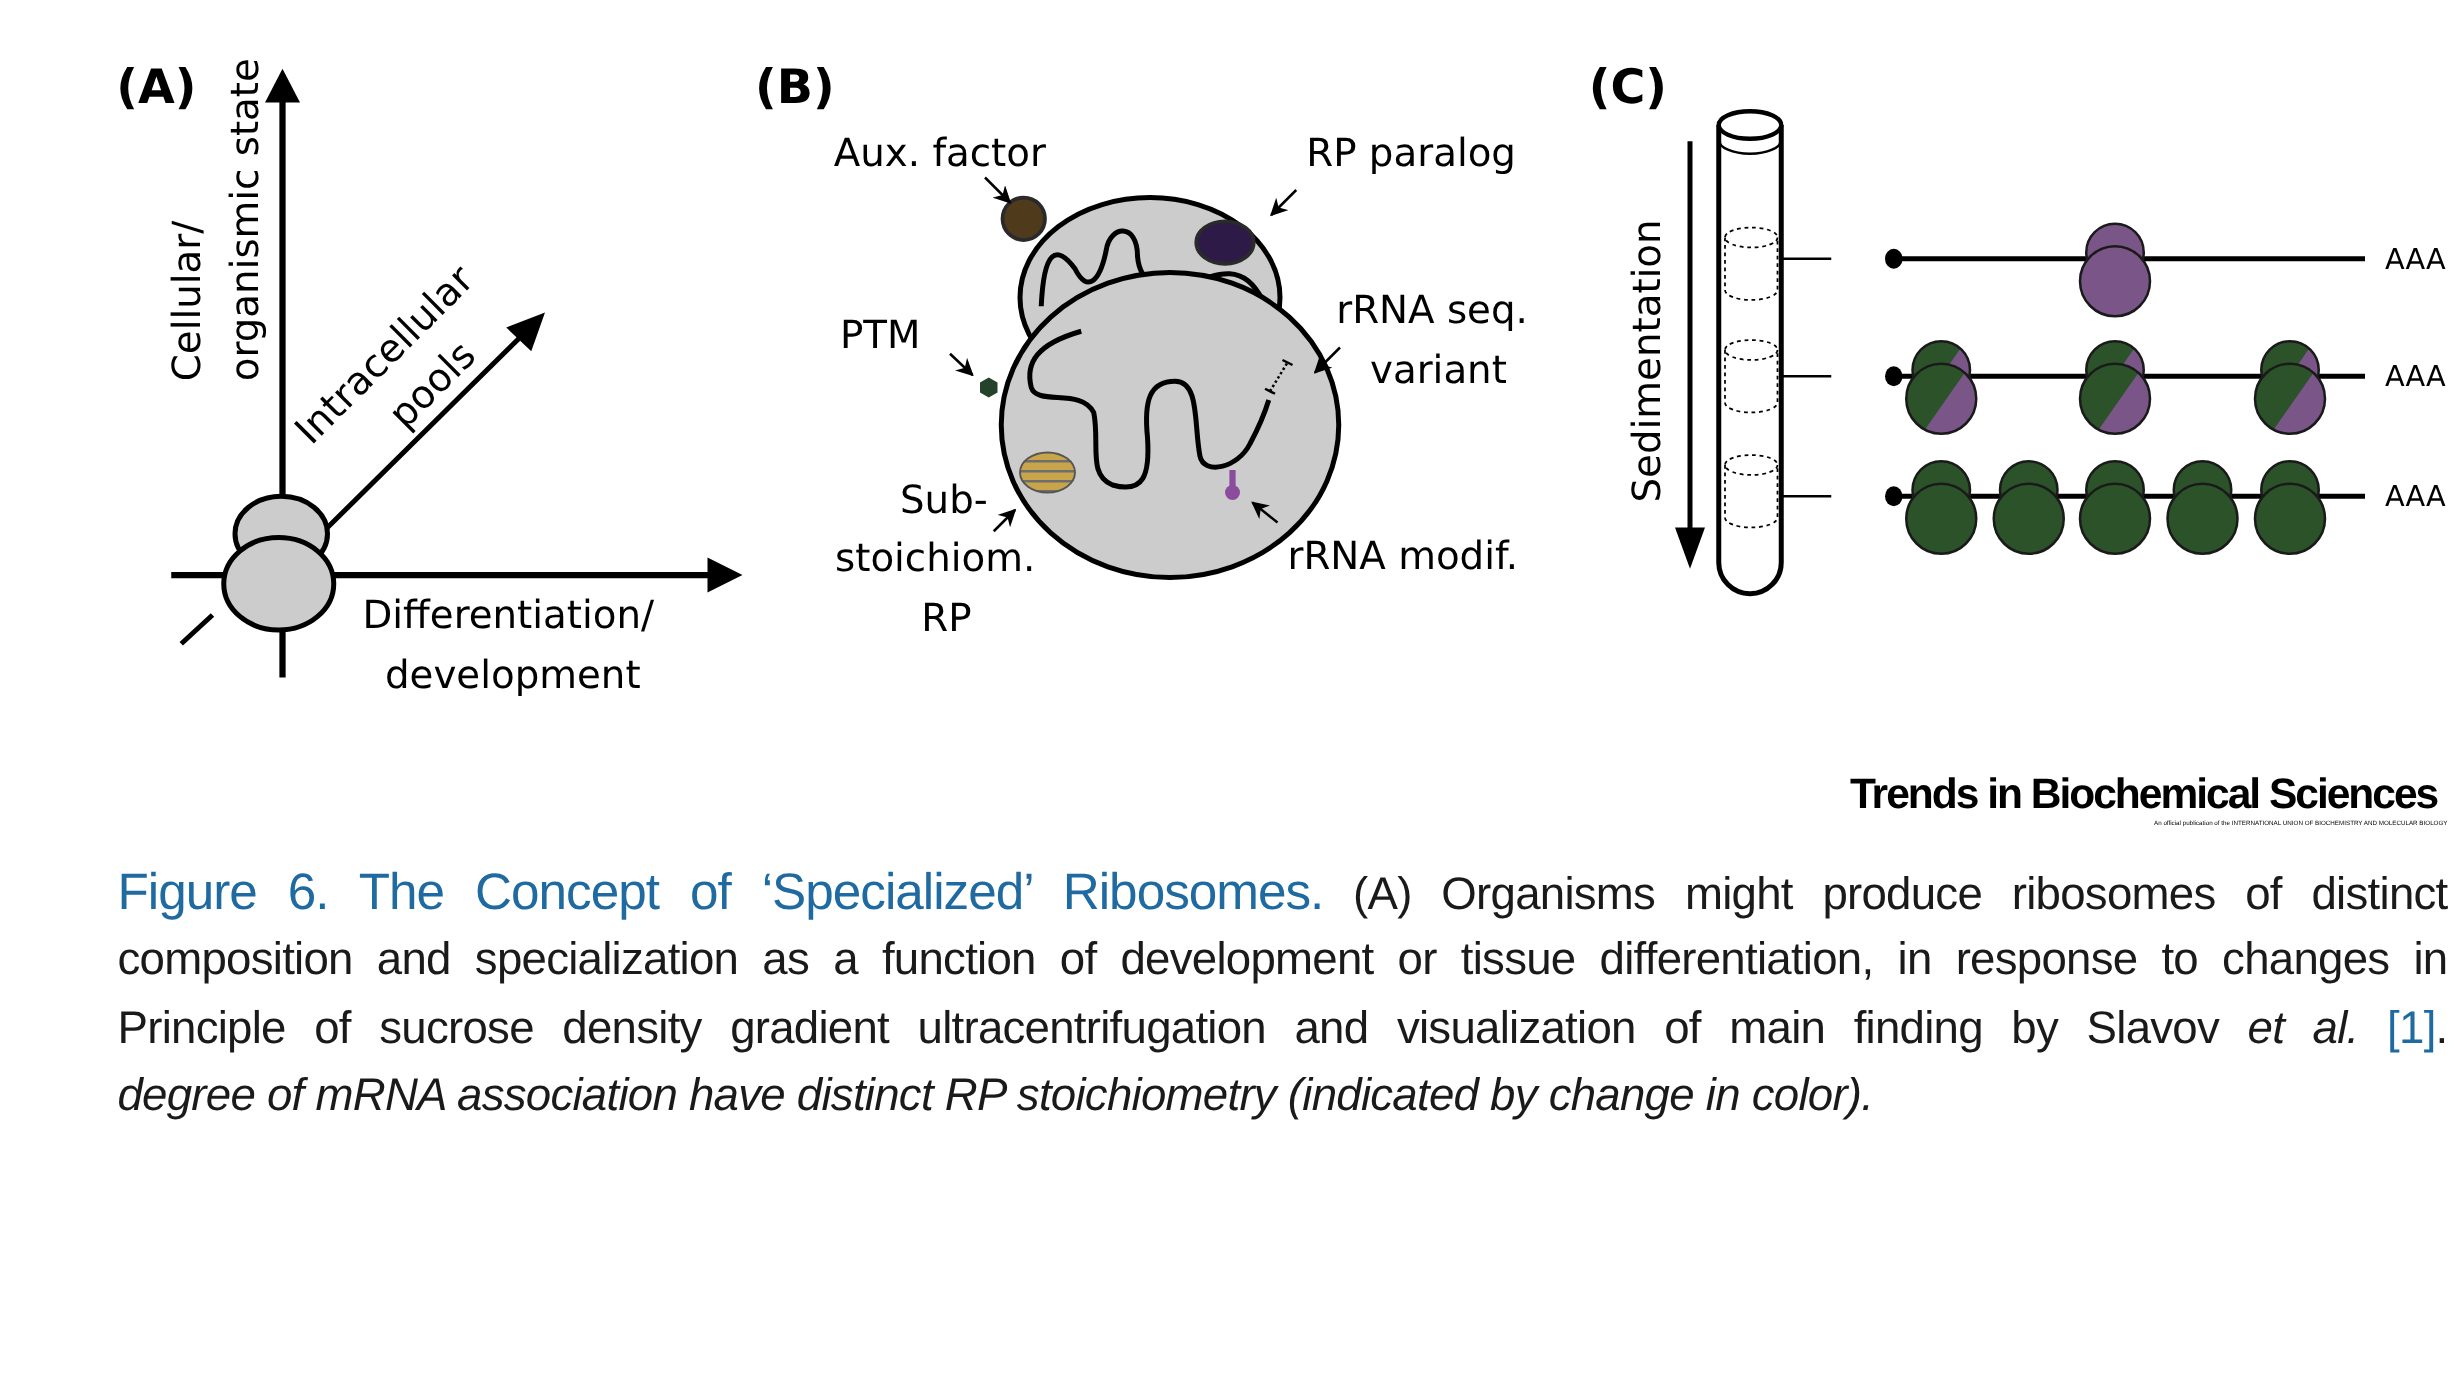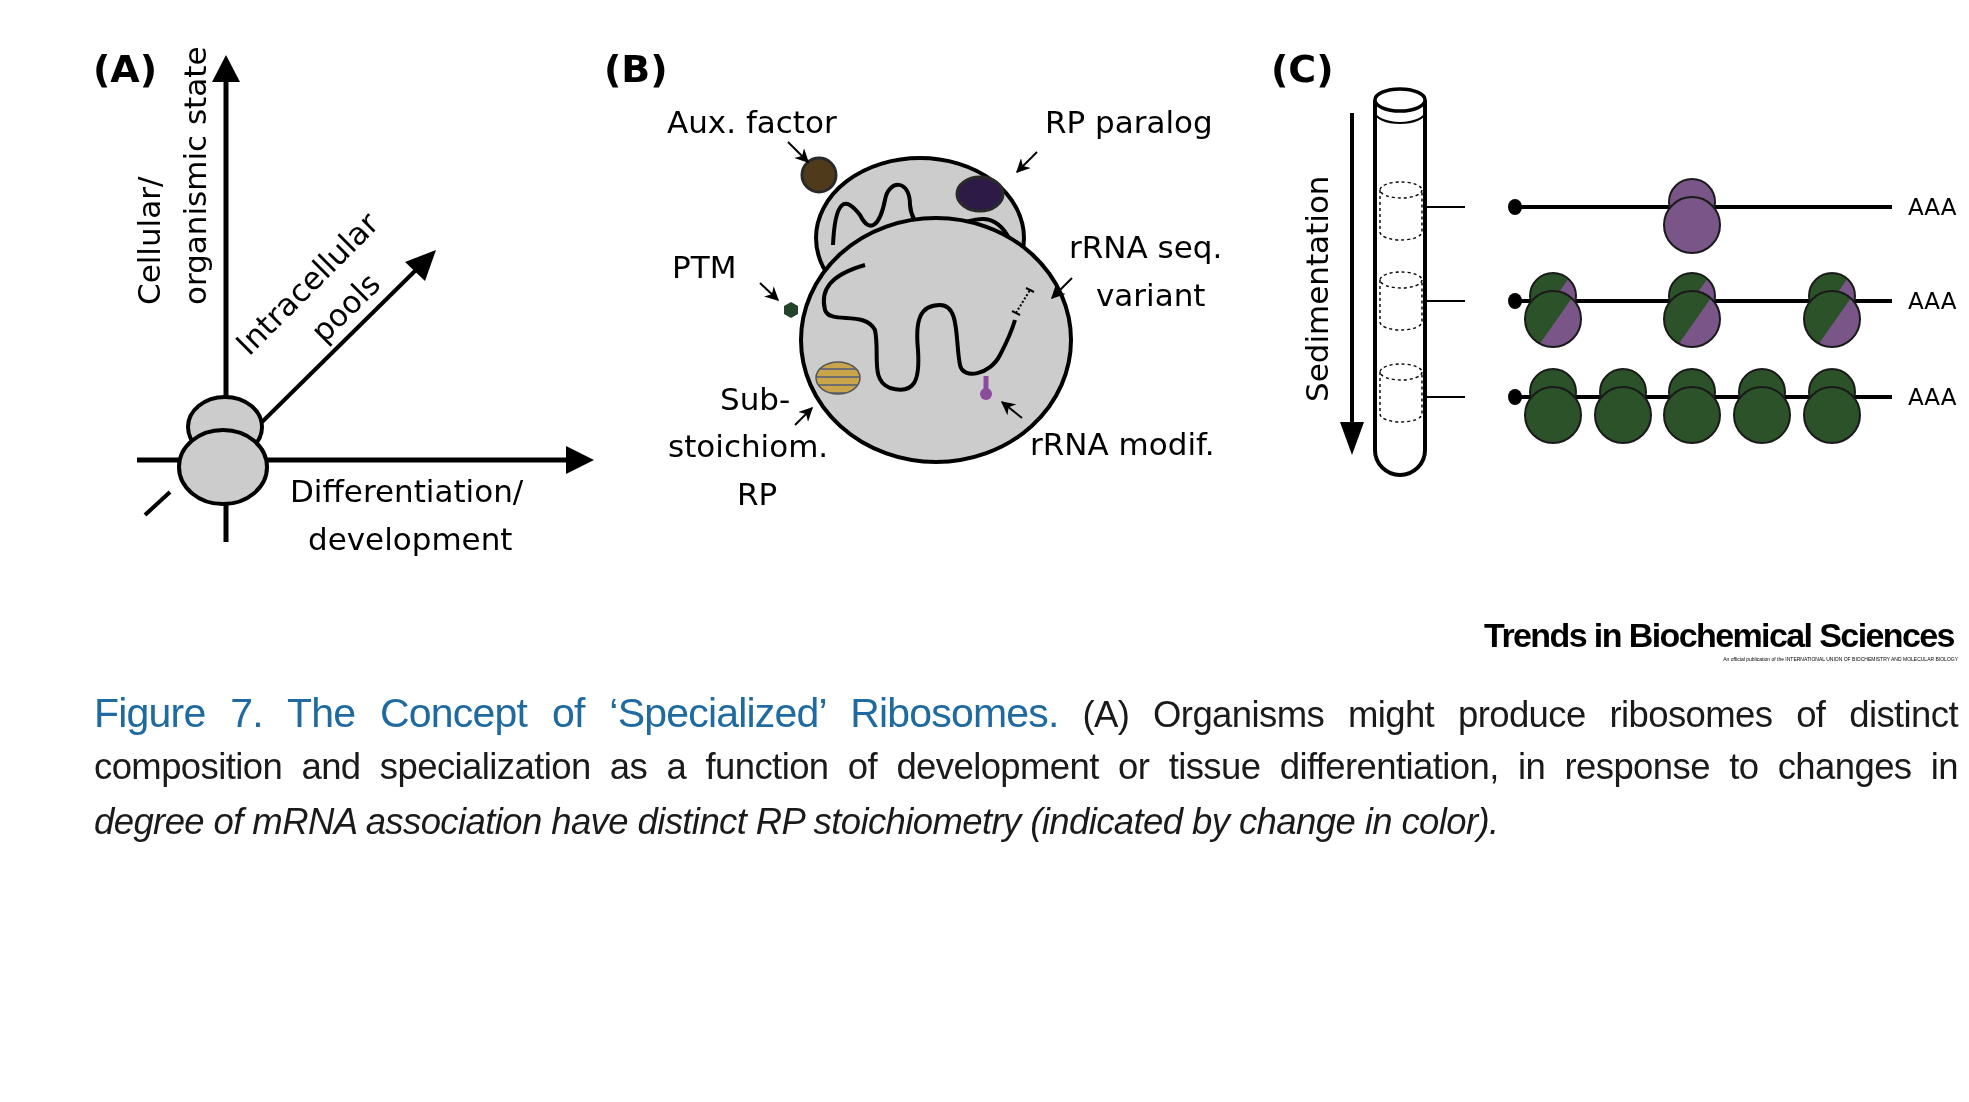--- a/index.html
+++ b/index.html
@@ -2,21 +2,21 @@
 <html><head>
 <meta charset="utf-8">
 <style>
   html, body { margin:0; padding:0; background:#ffffff; }
   body { width:1969px; height:1102px; position:relative; overflow:hidden; font-family:"DejaVu Sans", sans-serif; }
   #figure { position:absolute; left:0; top:0; width:1969px; height:600px; }
   .lbl { font-family:"DejaVu Sans", sans-serif; fill:#000; }
   .panel-lbl { font-weight:bold; font-size:38px; }
   .t30 { font-size:31px; }
   .t24 { font-size:23px; }
-  #logo { position:absolute; left:1480px; top:616px; width:478px; height:44px; font-family:"Liberation Sans", sans-serif; font-weight:bold; font-size:34px; letter-spacing:-1.6px; color:#000; white-space:nowrap; text-align:center; }
+  #logo { position:absolute; left:1480px; top:616px; width:478px; height:44px; font-family:"Liberation Sans", sans-serif; font-weight:bold; font-size:34px; letter-spacing:-1.6px; color:#000; white-space:nowrap; text-align:left; }
   #logo-sub { position:absolute; left:1680px; top:656px; width:278px; font-family:"Liberation Sans", sans-serif; font-size:5px; color:#000; white-space:nowrap; text-align:right; }
   #caption { position:absolute; left:94px; top:686px; width:1864px; font-family:"Liberation Sans Narrow","Liberation Sans", sans-serif; font-size:36.5px; line-height:54.4px; color:#1a1a1a; text-align:justify; letter-spacing:-0.6px; }
   #caption .cap-title { color:#1f6aa0; font-size:41px; letter-spacing:-0.8px; }
   #caption .ref { color:#1f6aa0; }
   #caption .ital { font-style:italic; }
   .line { display:block; text-align:justify; text-align-last:justify; height:54.4px; white-space:nowrap; }
   .line.last { text-align-last:left;font-style:italic; }
 </style>
 </head>
 <body>
@@ -234,16 +234,17 @@
           <line x1="1515" y1="397" x2="1892" y2="397" stroke="#000" stroke-width="4" stroke-opacity="0"></line>
         </g>
       </g>
   </g>
 </svg>
 
 <div id="logo">Trends in Biochemical Sciences</div>
 <div id="logo-sub">An official publication of the INTERNATIONAL UNION OF BIOCHEMISTRY AND MOLECULAR BIOLOGY</div>
 
 <div id="caption">
-  <span class="line"><span class="cap-title">Figure 7. The Concept of ‘Specialized’ Ribosomes.</span><span> (A) Organisms might produce ribosomes of distinct</span></span>
+  <span class="line"><span class="cap-title">Figure 6. The Concept of ‘Specialized’ Ribosomes.</span><span> (A) Organisms might produce ribosomes of distinct</span></span>
   <span class="line">composition and specialization as a function of development or tissue differentiation, in response to changes in</span>
+  <span class="line"><span>Principle of sucrose density gradient ultracentrifugation and visualization of main finding by Slavov </span><span class="ital">et al.</span> <span class="ref">[1]</span><span>.</span></span>
   <span class="line last">degree of mRNA association have distinct RP stoichiometry (indicated by change in color).</span>
 </div>
 
 </body></html>

